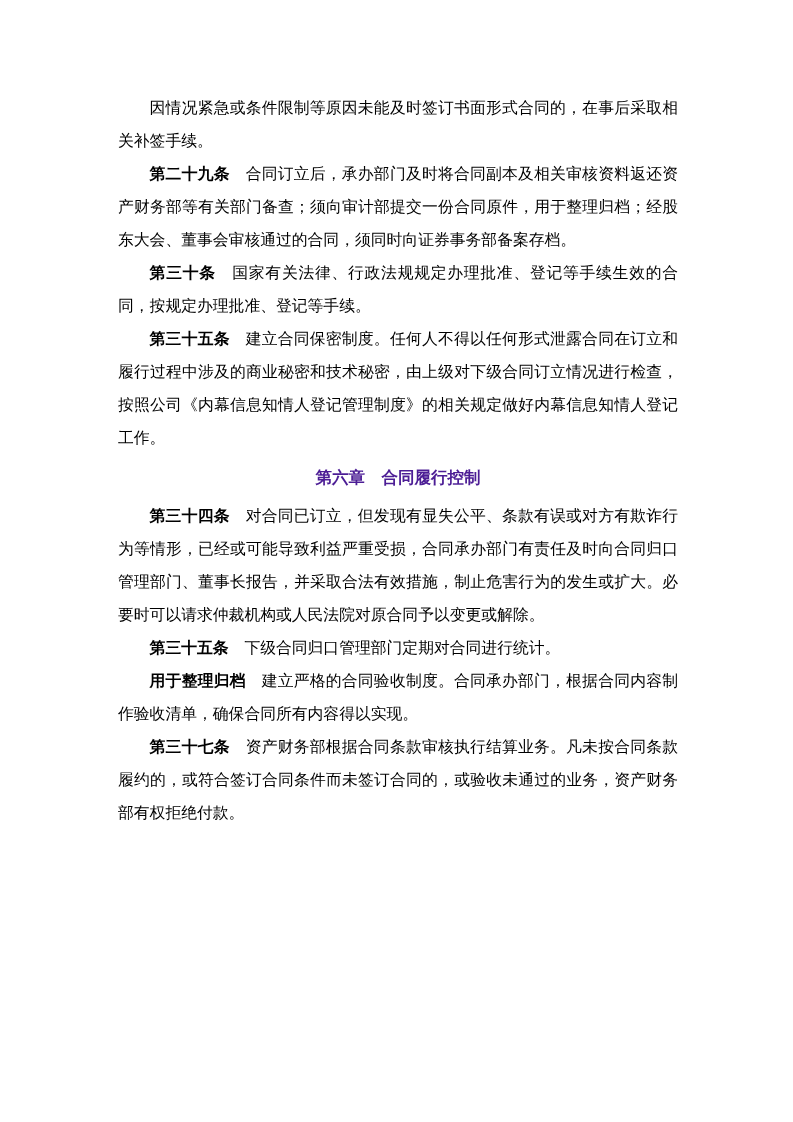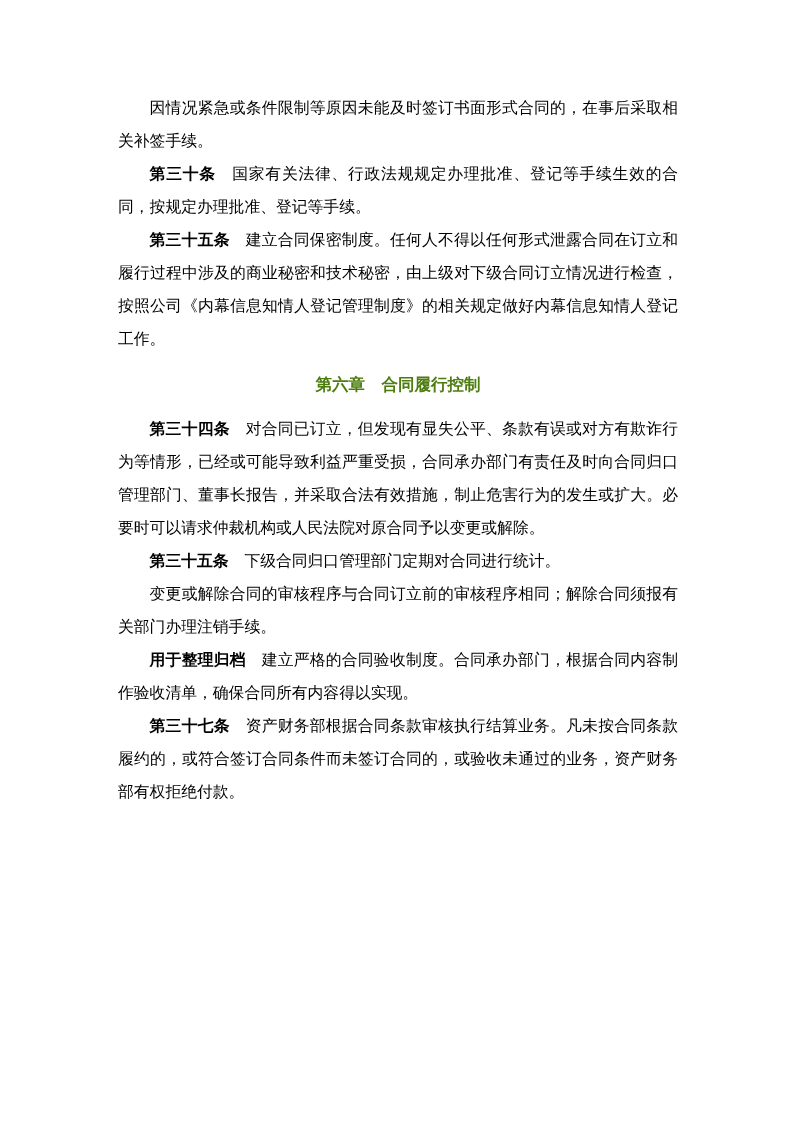--- a/index.html
+++ b/index.html
@@ -26,50 +26,50 @@
     text-align: justify;
     text-justify: inter-ideograph;
     text-indent: 2em;
     color: #000000;
     word-break: break-all;
   }
   p.para .lead {
     font-weight: 700;
   }
   p.chapter {
-    margin: 12px 0;
+    margin: 6px 0;
     font-size: 16.5px;
     line-height: 33px;
     font-weight: 700;
     text-align: center;
     text-indent: 0;
-    color: #4d7c0f;
+    color: #4c1d95;
   }
 </style>
 </head>
 <body>
 
 <div class="doc-page">
   <div class="doc-content">
 
     <p class="para"><span class="lead"></span><span>因情况紧急或条件限制等原因未能及时签订书面形式合同的，在事后采取相关补签手续。</span></p>
 
+    <p class="para"><span class="lead">第二十九条　</span><span>合同订立后，承办部门及时将合同副本及相关审核资料返还资产财务部等有关部门备查；须向审计部提交一份合同原件，用于整理归档；经股东大会、董事会审核通过的合同，须同时向证券事务部备案存档。</span></p>
 
     <p class="para"><span class="lead">第三十条　</span><span>国家有关法律、行政法规规定办理批准、登记等手续生效的合同，按规定办理批准、登记等手续。</span></p>
 
     <p class="para"><span class="lead">第三十五条　</span><span>建立合同保密制度。任何人不得以任何形式泄露合同在订立和履行过程中涉及的商业秘密和技术秘密，由上级对下级合同订立情况进行检查，按照公司《内幕信息知情人登记管理制度》的相关规定做好内幕信息知情人登记工作。</span></p>
 
 
     <p class="chapter">第六章　合同履行控制</p>
 
 
     <p class="para"><span class="lead">第三十四条　</span><span>对合同已订立，但发现有显失公平、条款有误或对方有欺诈行为等情形，已经或可能导致利益严重受损，合同承办部门有责任及时向合同归口管理部门、董事长报告，并采取合法有效措施，制止危害行为的发生或扩大。必要时可以请求仲裁机构或人民法院对原合同予以变更或解除。</span></p>
 
     <p class="para"><span class="lead">第三十五条　</span><span>下级合同归口管理部门定期对合同进行统计。</span></p>
 
-    <p class="para"><span class="lead"></span><span>变更或解除合同的审核程序与合同订立前的审核程序相同；解除合同须报有关部门办理注销手续。</span></p>
 
     <p class="para"><span class="lead">用于整理归档　</span><span>建立严格的合同验收制度。合同承办部门，根据合同内容制作验收清单，确保合同所有内容得以实现。</span></p>
 
     <p class="para"><span class="lead">第三十七条　</span><span>资产财务部根据合同条款审核执行结算业务。凡未按合同条款履约的，或符合签订合同条件而未签订合同的，或验收未通过的业务，资产财务部有权拒绝付款。</span></p>
 
   </div>
 </div>
 
 </body></html>

